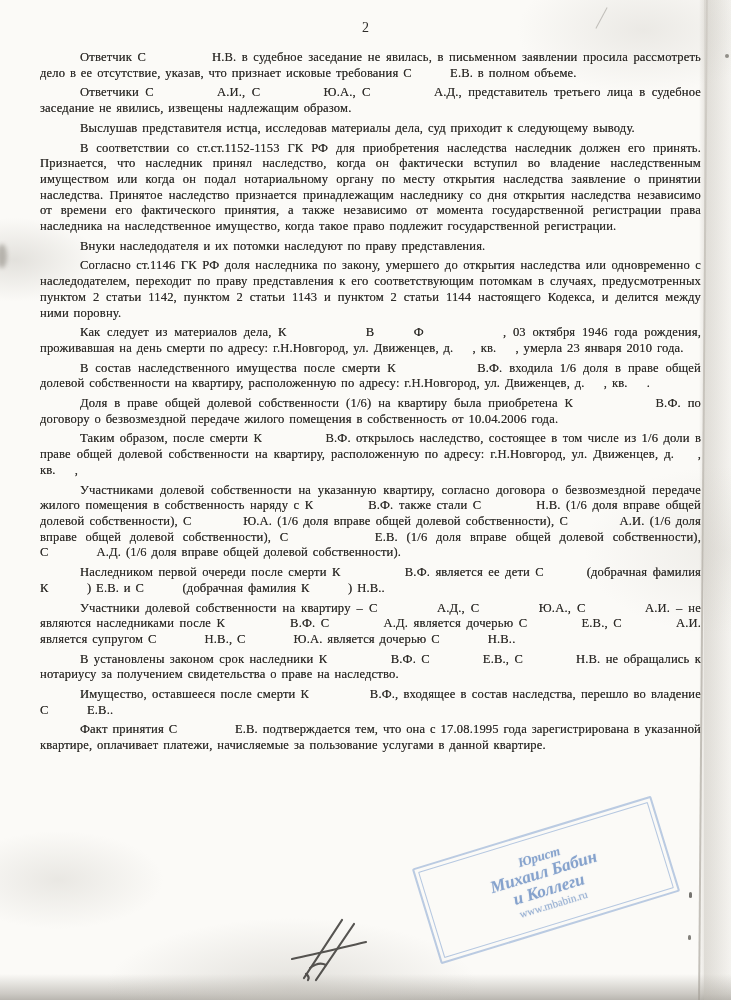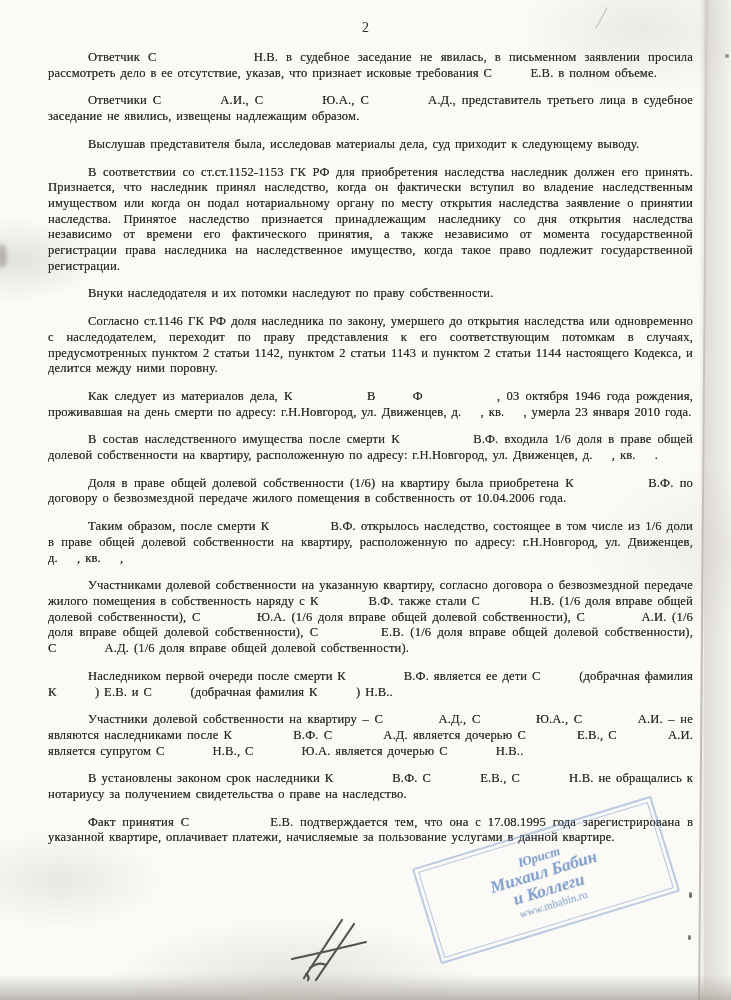--- a/index.html
+++ b/index.html
@@ -23,21 +23,21 @@
     padding-top:20px;
     font-size:14px;
     color:#2e2c29;
     margin-bottom:14px;
   }
   .doc-body{
     margin:0 26px 0 36px;
     color:#2e2c29;
   }
   .doc-body p{
-    margin:12px;
+    margin:4px;
     font-size:12.6px;
     line-height:15.7px;
     text-align:justify;
     text-indent:40px;
     word-spacing:1.5px;
     letter-spacing:0.15px;
     text-shadow:0 0 0.5px rgba(55,52,48,0.75);
   }
   
   .stamp{
@@ -87,32 +87,33 @@
 </head>
 <body>
 
 <div class="page">
 
   <div class="pageno">2</div>
 
   <div class="doc-body" id="paras">
       <p>Ответчик С&nbsp;&nbsp;&nbsp;&nbsp;&nbsp;&nbsp;&nbsp;&nbsp;&nbsp;&nbsp;&nbsp;&nbsp;Н.В. в судебное заседание не явилась, в письменном заявлении просила рассмотреть дело в ее отсутствие, указав, что признает исковые требования С&nbsp;&nbsp;&nbsp;&nbsp;&nbsp;&nbsp;&nbsp;&nbsp;Е.В. в полном объеме.</p>
       <p>Ответчики С&nbsp;&nbsp;&nbsp;&nbsp;&nbsp;&nbsp;&nbsp;&nbsp;&nbsp;&nbsp;А.И., С&nbsp;&nbsp;&nbsp;&nbsp;&nbsp;&nbsp;&nbsp;&nbsp;&nbsp;&nbsp;Ю.А., С&nbsp;&nbsp;&nbsp;&nbsp;&nbsp;&nbsp;&nbsp;&nbsp;&nbsp;&nbsp;А.Д., представитель третьего лица в судебное заседание не явились, извещены надлежащим образом.</p>
-      <p>Выслушав представителя была, исследовав материалы дела, суд приходит к следующему выводу.</p>
+      <p>Выслушав представителя истца, исследовав материалы дела, суд приходит к следующему выводу.</p>
       <p>В соответствии со ст.ст.1152-1153 ГК РФ для приобретения наследства наследник должен его принять. Признается, что наследник принял наследство, когда он фактически вступил во владение наследственным имуществом или когда он подал нотариальному органу по месту открытия наследства заявление о принятии наследства. Принятое наследство признается принадлежащим наследнику со дня открытия наследства независимо от времени его фактического принятия, а также независимо от момента государственной регистрации права наследника на наследственное имущество, когда такое право подлежит государственной регистрации.</p>
-      <p>Внуки наследодателя и их потомки наследуют по праву собственности.</p>
+      <p>Внуки наследодателя и их потомки наследуют по праву представления.</p>
       <p>Согласно ст.1146 ГК РФ доля наследника по закону, умершего до открытия наследства или одновременно с наследодателем, переходит по праву представления к его соответствующим потомкам в случаях, предусмотренных пунктом 2 статьи 1142, пунктом 2 статьи 1143 и пунктом 2 статьи 1144 настоящего Кодекса, и делится между ними поровну.</p>
       <p>Как следует из материалов дела, К&nbsp;&nbsp;&nbsp;&nbsp;&nbsp;&nbsp;&nbsp;&nbsp;&nbsp;&nbsp;&nbsp;&nbsp;В&nbsp;&nbsp;&nbsp;&nbsp;&nbsp;&nbsp;Ф&nbsp;&nbsp;&nbsp;&nbsp;&nbsp;&nbsp;&nbsp;&nbsp;&nbsp;&nbsp;&nbsp;&nbsp;, 03 октября 1946 года рождения, проживавшая на день смерти по адресу: г.Н.Новгород, ул. Движенцев, д.&nbsp;&nbsp;&nbsp;&nbsp;, кв.&nbsp;&nbsp;&nbsp;&nbsp;, умерла 23 января 2010 года.</p>
       <p>В состав наследственного имущества после смерти К&nbsp;&nbsp;&nbsp;&nbsp;&nbsp;&nbsp;&nbsp;&nbsp;&nbsp;&nbsp;&nbsp;&nbsp;В.Ф. входила 1/6 доля в праве общей долевой собственности на квартиру, расположенную по адресу: г.Н.Новгород, ул. Движенцев, д.&nbsp;&nbsp;&nbsp;&nbsp;, кв.&nbsp;&nbsp;&nbsp;&nbsp;.</p>
       <p>Доля в праве общей долевой собственности (1/6) на квартиру была приобретена К&nbsp;&nbsp;&nbsp;&nbsp;&nbsp;&nbsp;&nbsp;&nbsp;&nbsp;&nbsp;&nbsp;&nbsp;В.Ф. по договору о безвозмездной передаче жилого помещения в собственность от 10.04.2006 года.</p>
       <p>Таким образом, после смерти К&nbsp;&nbsp;&nbsp;&nbsp;&nbsp;&nbsp;&nbsp;&nbsp;&nbsp;&nbsp;&nbsp;&nbsp;В.Ф. открылось наследство, состоящее в том числе из 1/6 доли в праве общей долевой собственности на квартиру, расположенную по адресу: г.Н.Новгород, ул. Движенцев, д.&nbsp;&nbsp;&nbsp;&nbsp;, кв.&nbsp;&nbsp;&nbsp;&nbsp;,</p>
       <p>Участниками долевой собственности на указанную квартиру, согласно договора о безвозмездной передаче жилого помещения в собственность наряду с К&nbsp;&nbsp;&nbsp;&nbsp;&nbsp;&nbsp;&nbsp;&nbsp;&nbsp;&nbsp;В.Ф. также стали С&nbsp;&nbsp;&nbsp;&nbsp;&nbsp;&nbsp;&nbsp;&nbsp;&nbsp;&nbsp;Н.В. (1/6 доля вправе общей долевой собственности), С&nbsp;&nbsp;&nbsp;&nbsp;&nbsp;&nbsp;&nbsp;&nbsp;&nbsp;&nbsp;Ю.А. (1/6 доля вправе общей долевой собственности), С&nbsp;&nbsp;&nbsp;&nbsp;&nbsp;&nbsp;&nbsp;&nbsp;&nbsp;&nbsp;А.И. (1/6 доля вправе общей долевой собственности), С&nbsp;&nbsp;&nbsp;&nbsp;&nbsp;&nbsp;&nbsp;&nbsp;&nbsp;&nbsp;Е.В. (1/6 доля вправе общей долевой собственности), С&nbsp;&nbsp;&nbsp;&nbsp;&nbsp;&nbsp;&nbsp;&nbsp;&nbsp;&nbsp;А.Д. (1/6 доля вправе общей долевой собственности).</p>
       <p>Наследником первой очереди после смерти К&nbsp;&nbsp;&nbsp;&nbsp;&nbsp;&nbsp;&nbsp;&nbsp;&nbsp;&nbsp;&nbsp;&nbsp;В.Ф. является ее дети С&nbsp;&nbsp;&nbsp;&nbsp;&nbsp;&nbsp;&nbsp;&nbsp;(добрачная фамилия К&nbsp;&nbsp;&nbsp;&nbsp;&nbsp;&nbsp;&nbsp;&nbsp;) Е.В. и С&nbsp;&nbsp;&nbsp;&nbsp;&nbsp;&nbsp;&nbsp;&nbsp;(добрачная фамилия К&nbsp;&nbsp;&nbsp;&nbsp;&nbsp;&nbsp;&nbsp;&nbsp;) Н.В..</p>
       <p>Участники долевой собственности на квартиру – С&nbsp;&nbsp;&nbsp;&nbsp;&nbsp;&nbsp;&nbsp;&nbsp;&nbsp;&nbsp;А.Д., С&nbsp;&nbsp;&nbsp;&nbsp;&nbsp;&nbsp;&nbsp;&nbsp;&nbsp;&nbsp;Ю.А., С&nbsp;&nbsp;&nbsp;&nbsp;&nbsp;&nbsp;&nbsp;&nbsp;&nbsp;&nbsp;А.И. – не являются наследниками после К&nbsp;&nbsp;&nbsp;&nbsp;&nbsp;&nbsp;&nbsp;&nbsp;&nbsp;&nbsp;&nbsp;&nbsp;В.Ф. С&nbsp;&nbsp;&nbsp;&nbsp;&nbsp;&nbsp;&nbsp;&nbsp;&nbsp;&nbsp;А.Д. является дочерью С&nbsp;&nbsp;&nbsp;&nbsp;&nbsp;&nbsp;&nbsp;&nbsp;&nbsp;&nbsp;Е.В., С&nbsp;&nbsp;&nbsp;&nbsp;&nbsp;&nbsp;&nbsp;&nbsp;&nbsp;&nbsp;А.И. является супругом С&nbsp;&nbsp;&nbsp;&nbsp;&nbsp;&nbsp;&nbsp;&nbsp;&nbsp;&nbsp;Н.В., С&nbsp;&nbsp;&nbsp;&nbsp;&nbsp;&nbsp;&nbsp;&nbsp;&nbsp;&nbsp;Ю.А. является дочерью С&nbsp;&nbsp;&nbsp;&nbsp;&nbsp;&nbsp;&nbsp;&nbsp;&nbsp;&nbsp;Н.В..</p>
       <p>В установлены законом срок наследники К&nbsp;&nbsp;&nbsp;&nbsp;&nbsp;&nbsp;&nbsp;&nbsp;&nbsp;&nbsp;&nbsp;&nbsp;В.Ф. С&nbsp;&nbsp;&nbsp;&nbsp;&nbsp;&nbsp;&nbsp;&nbsp;&nbsp;&nbsp;Е.В., С&nbsp;&nbsp;&nbsp;&nbsp;&nbsp;&nbsp;&nbsp;&nbsp;&nbsp;&nbsp;Н.В. не обращались к нотариусу за получением свидетельства о праве на наследство.</p>
+      <p>Имущество, оставшееся после смерти К&nbsp;&nbsp;&nbsp;&nbsp;&nbsp;&nbsp;&nbsp;&nbsp;&nbsp;&nbsp;&nbsp;&nbsp;В.Ф., входящее в состав наследства, перешло во владение С&nbsp;&nbsp;&nbsp;&nbsp;&nbsp;&nbsp;&nbsp;&nbsp;Е.В..</p>
       <p>Факт принятия С&nbsp;&nbsp;&nbsp;&nbsp;&nbsp;&nbsp;&nbsp;&nbsp;&nbsp;&nbsp;&nbsp;&nbsp;Е.В. подтверждается тем, что она с 17.08.1995 года зарегистрирована в указанной квартире, оплачивает платежи, начисляемые за пользование услугами в данной квартире.</p>
     </div>
 
   <div class="stamp">
     <div class="stamp-inner">
       <div class="stamp-line1">Юрист</div>
       <div class="stamp-line2">Михаил Бабин</div>
       <div class="stamp-line3">и Коллеги</div>
       <div class="stamp-url">www.mbabin.ru</div>
     </div>

